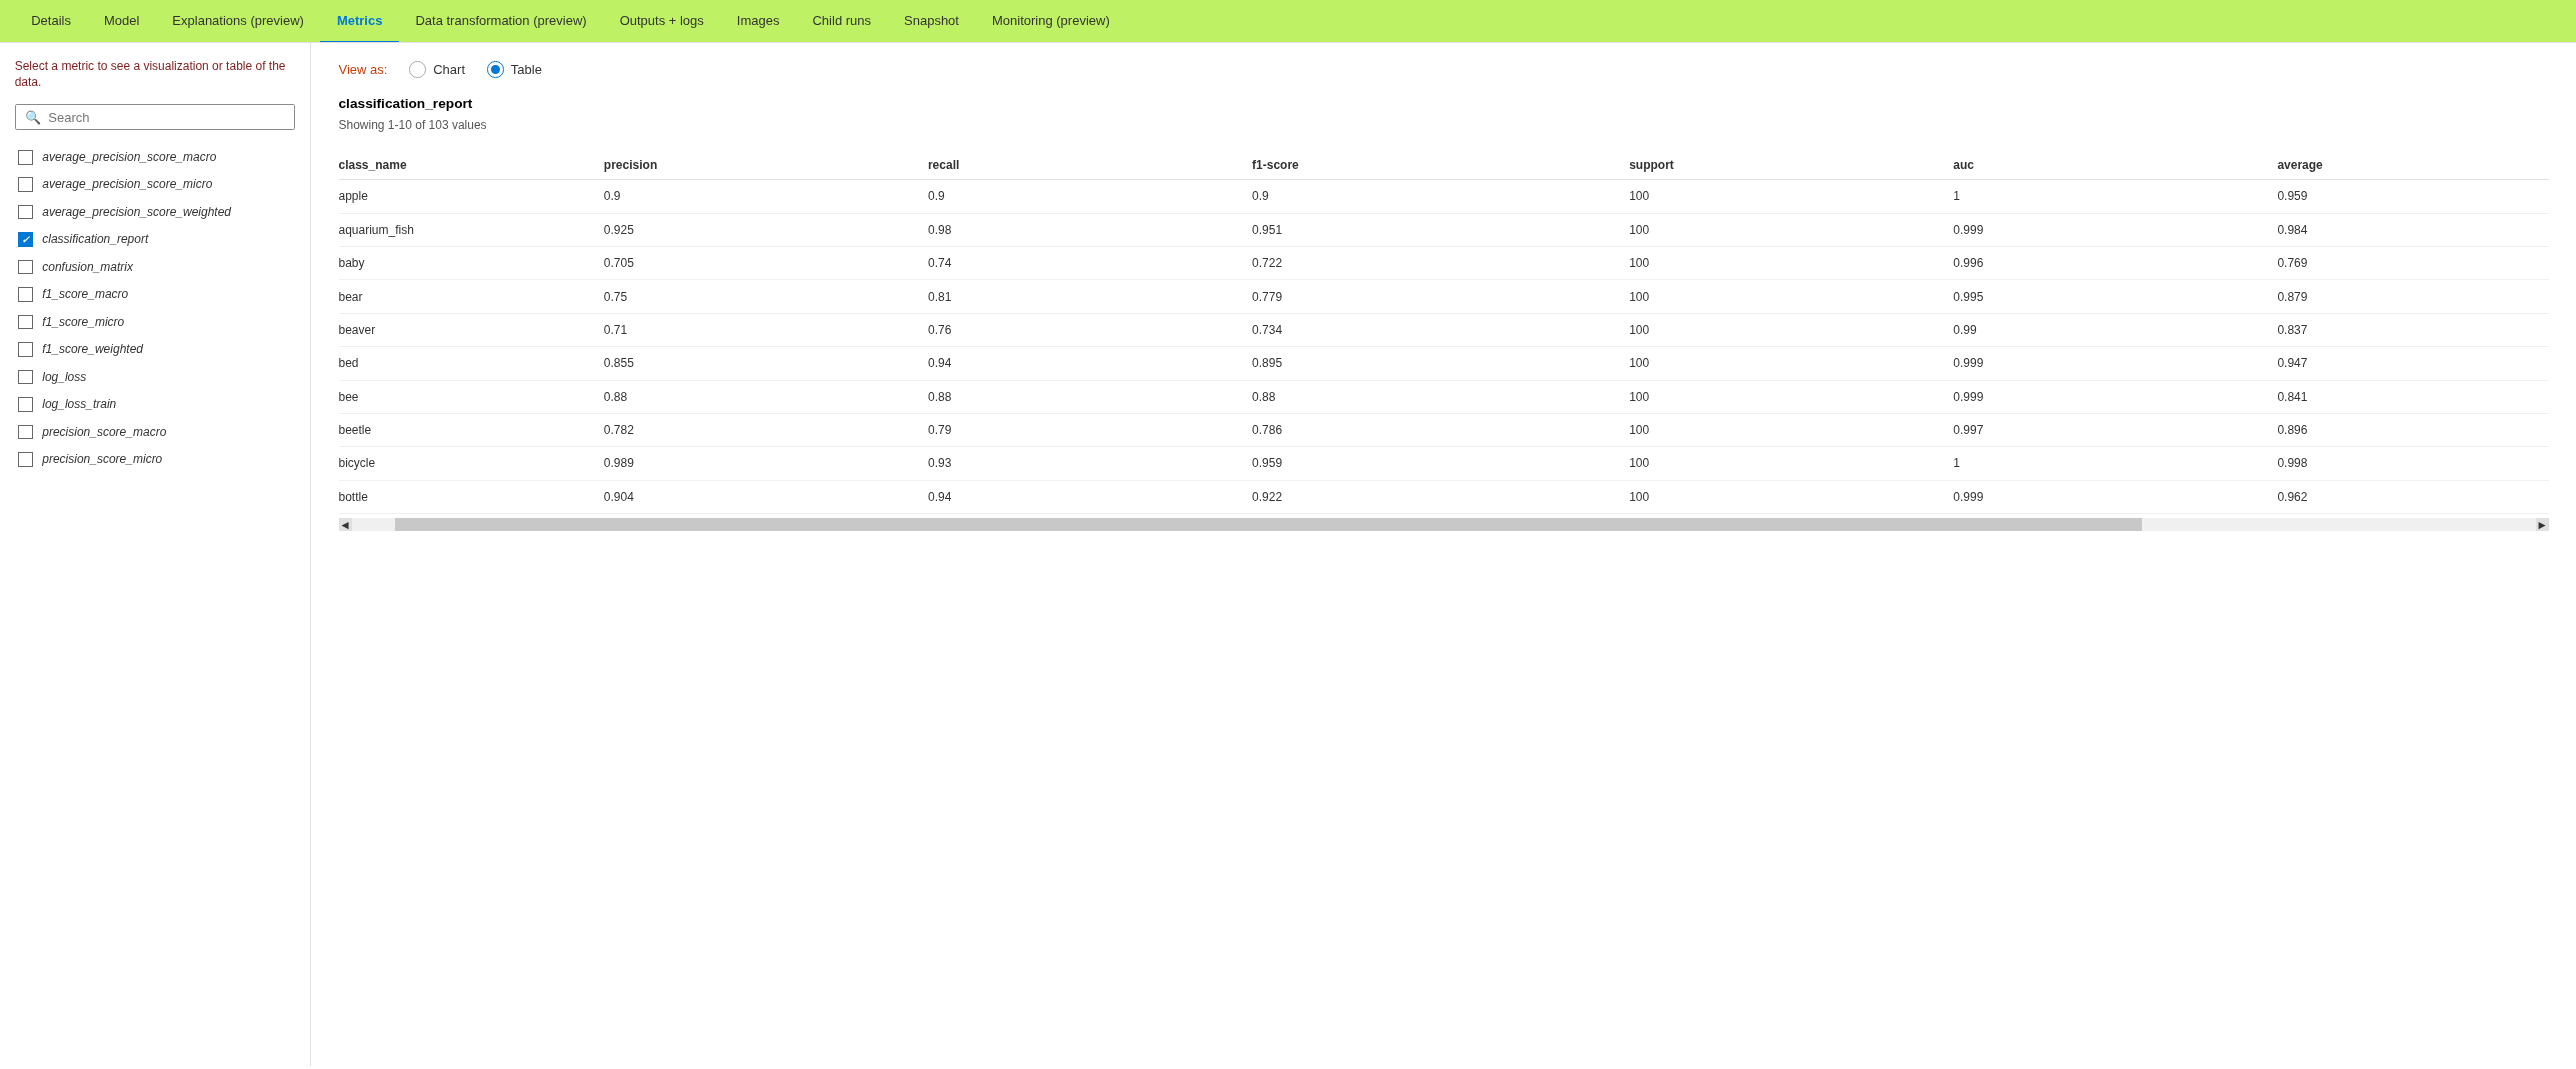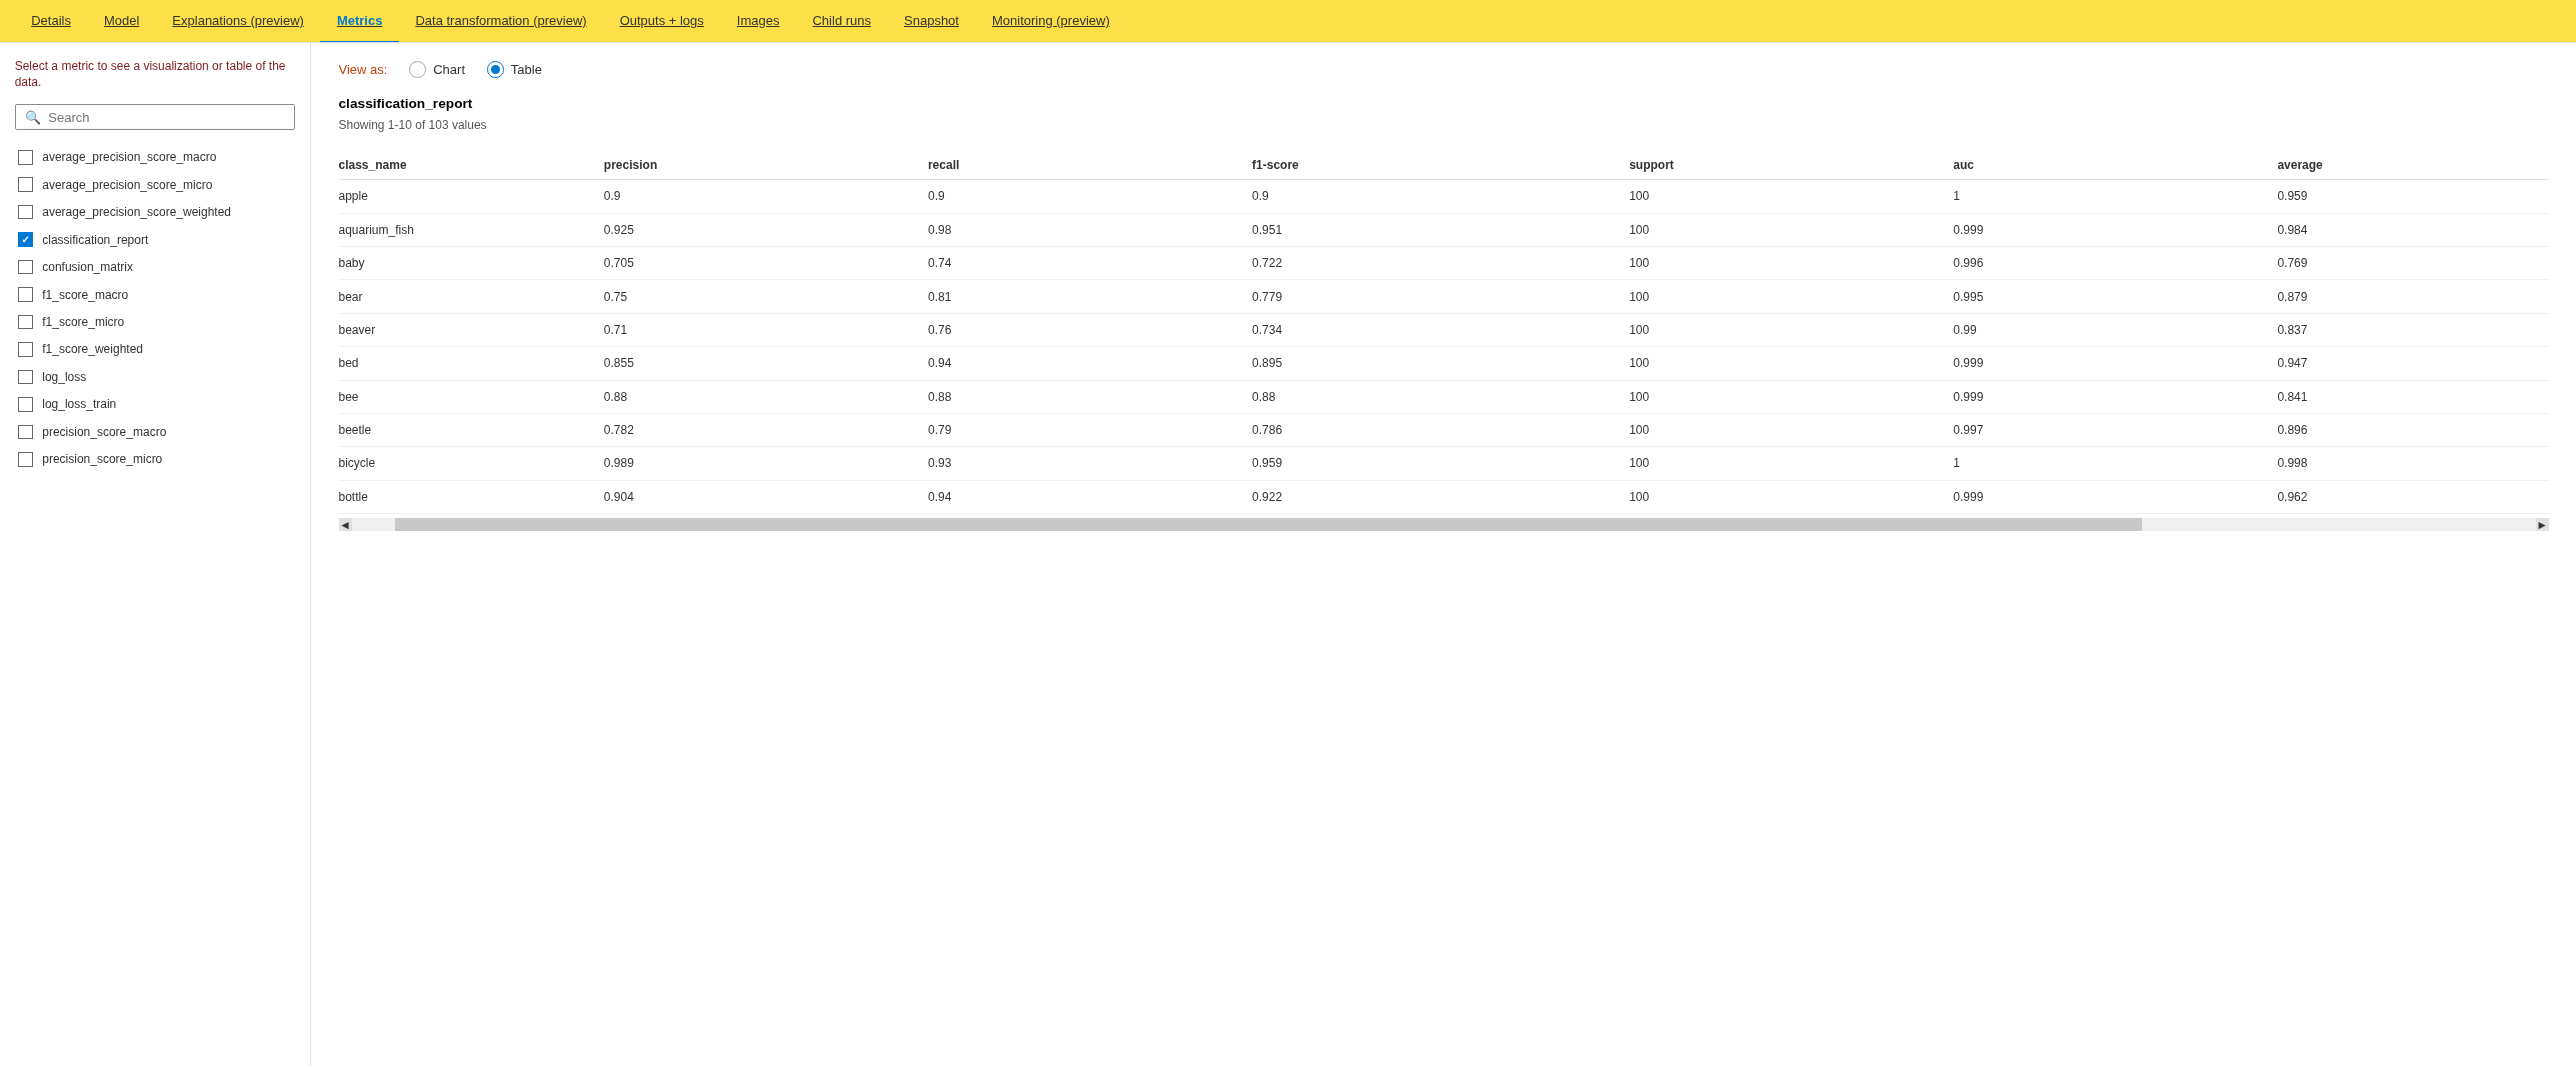--- a/index.html
+++ b/index.html
@@ -2,22 +2,21 @@
 <html style="font-size:14.7px"><head>
   <meta charset="utf-8">
   <style>
     * { box-sizing: border-box; margin: 0; padding: 0; }
     body { font-family: 'Segoe UI', sans-serif; font-size: 13px; color: #333; background: #fff; }
 
     .top-nav {
       display: flex;
       border-bottom: 0.9px solid #e0e0e0;
       padding: 0 14.7px;
-      background: #fde047;
-      text-decoration: underline;
+      background: #bef264;
     }
     .top-nav-item {
       padding: 13px 16.5px;
       cursor: pointer;
       color: #333;
       font-size: 13px;
       border-bottom: 1.8px solid transparent;
       white-space: nowrap;
     }
     .top-nav-item.active {
@@ -72,25 +71,26 @@
     }
 
     .metrics-list {
       flex: 1;
       overflow-y: auto;
       position: relative;
     }
 
     .metric-item {
       display: flex;
-      align-items: center;
+      align-items: flex-start;
       padding: 6.4px 3.7px;
       cursor: pointer;
       font-size: 12px;
       color: #333;
+      font-style: italic;
     }
 
     .metric-checkbox {
       width: 14.7px;
       height: 14.7px;
       border: 0.9px solid #666;
       margin-right: 9.2px;
       display: flex;
       align-items: center;
       justify-content: center;

